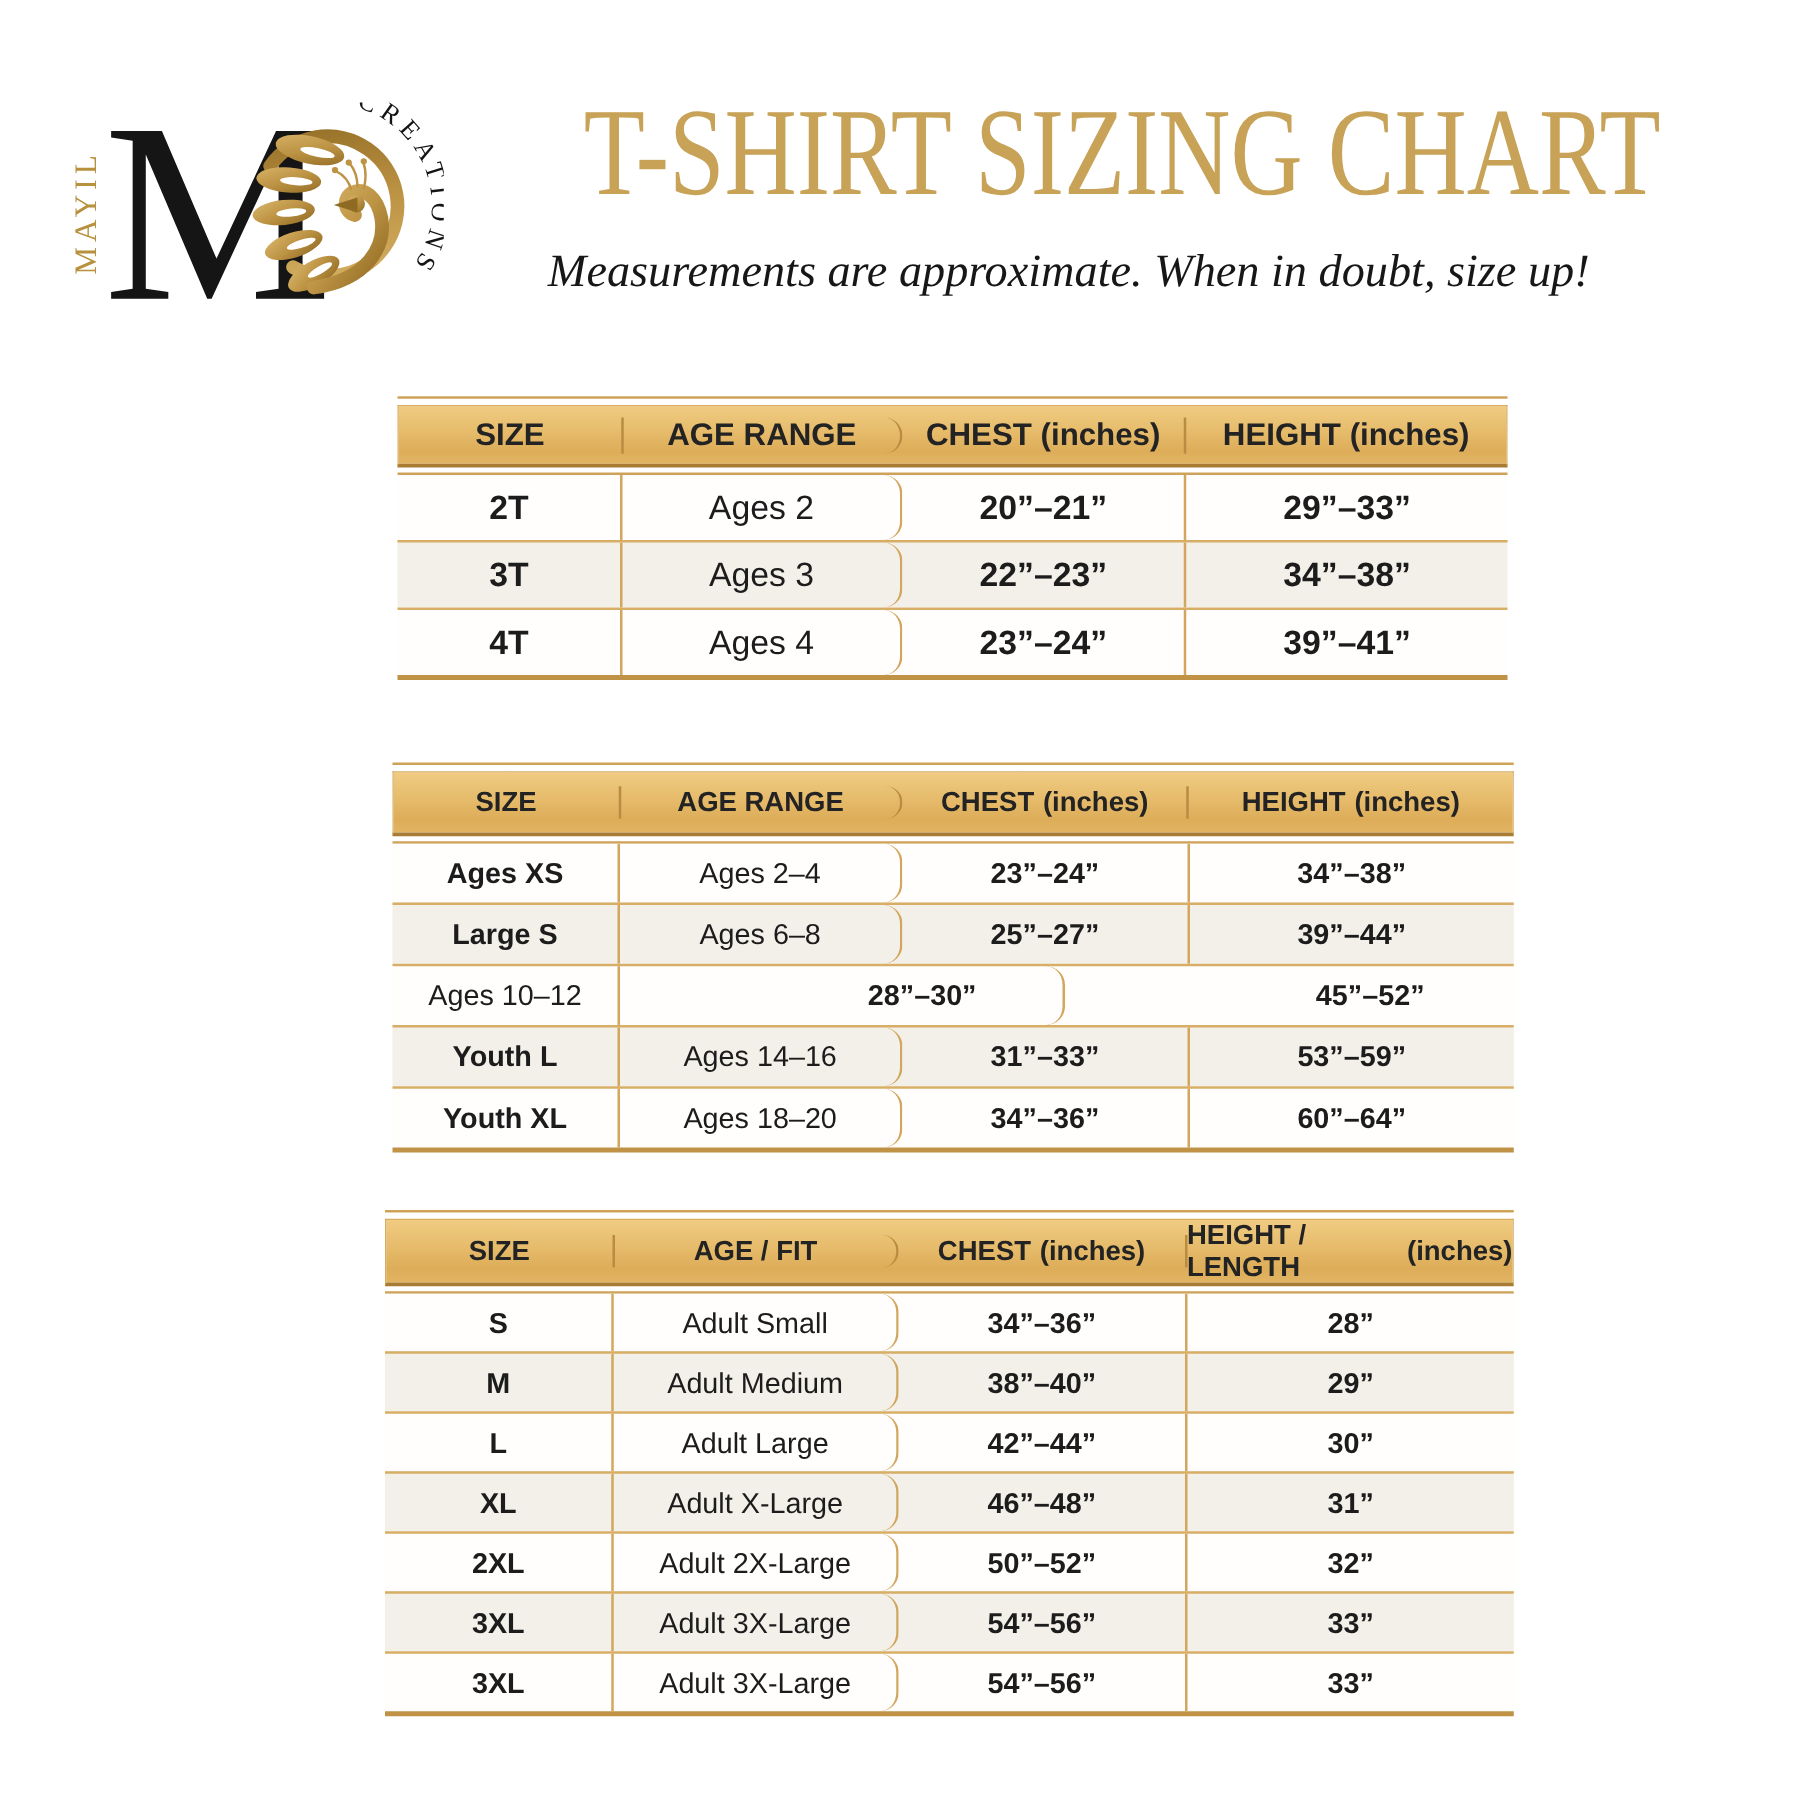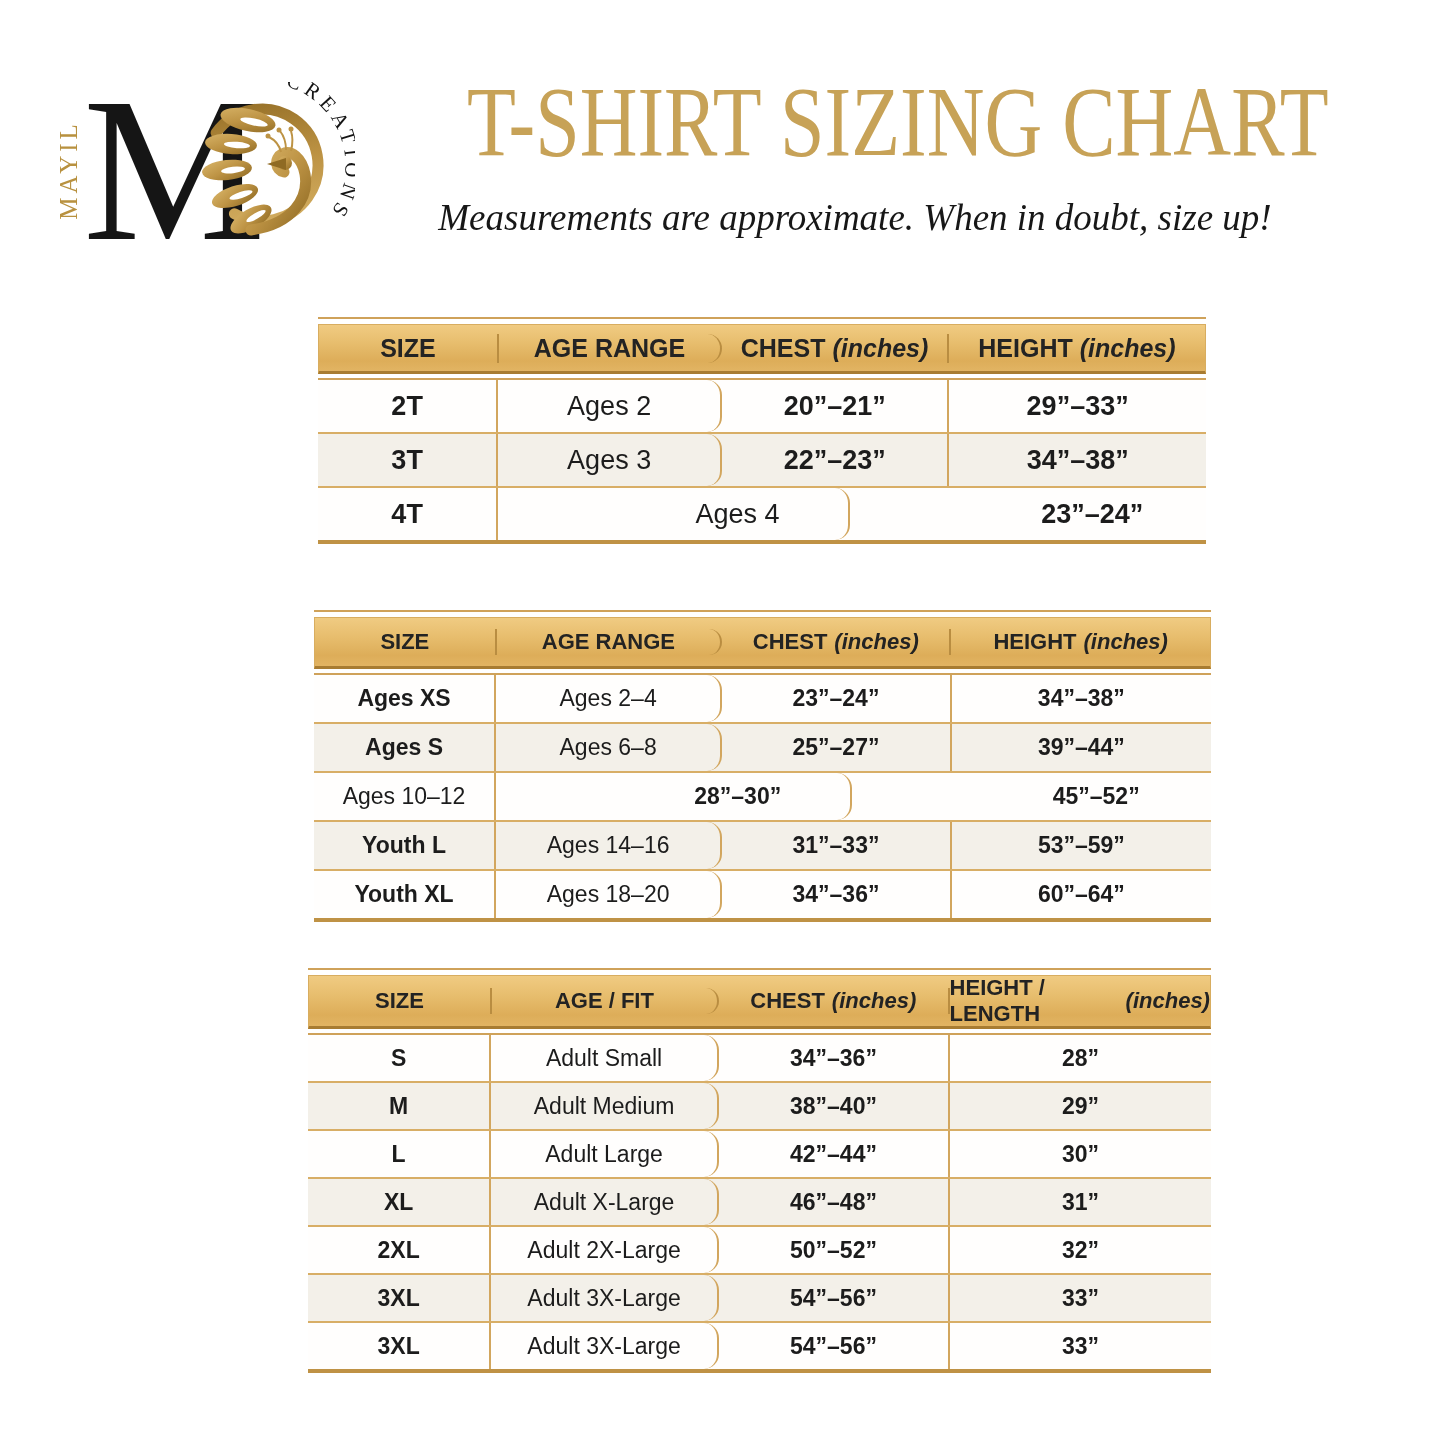--- a/index.html
+++ b/index.html
@@ -28,21 +28,21 @@
   .mid-rule{margin-top:4px;}
   .bottom-rule{height:4px;background:#bf9245;}
 
   .head-row{display:flex;align-items:center;height:var(--headh);box-sizing:border-box;
             background:linear-gradient(180deg,#f0cb82 0%,#e7bd6d 40%,#ddad59 78%,#e2b463 100%);
             border:1px solid #d8ad60;border-bottom:3px solid #a87c32;}
   .hcell{display:flex;justify-content:center;align-items:center;gap:7px;
          color:#232323;font-weight:700;font-size:var(--headfs);
          border-right:2px solid #b98d41;box-sizing:border-box;}
   .hcell:last-child{border-right:none;}
-  .hunit{font-style:italic;font-weight:600;}
+  .hunit{font-weight:600;}
 
   .row{display:flex;height:var(--rowh);background:#fffefd;}
   .row.alt{background:#f3f0e9;}
   .row + .row{border-top:2px solid #d8ae66;justify-content:space-between;}
   .cell{display:flex;justify-content:center;align-items:center;
         font-weight:700;font-size:var(--datafs);color:#1c1c1c;
         border-right:2px solid #d2a65e;box-sizing:border-box;}
   .cell:last-child{border-right:none;}
   .cell.reg{font-weight:400;}
 
@@ -142,20 +142,21 @@
         <div class="row alt">
           <div class="cell">3T</div>
           <div class="cell reg">Ages 3</div>
           <div class="cell">22”–23”</div>
           <div class="cell">34”–38”</div>
         </div>
         <div class="row">
           <div class="cell">4T</div>
           <div class="cell reg">Ages 4</div>
           <div class="cell">23”–24”</div>
+          <div class="cell">39”–41”</div>
         </div>
       </div>
       <div class="rule bottom-rule"></div>
     </section>
   <section class="size-table t2">
       <div class="rule top-rule"></div>
       <div class="head-row">
         <div class="hcell">
           <div class="hlabel">SIZE</div>
         </div>
@@ -173,21 +174,21 @@
       </div>
       <div class="rule mid-rule"></div>
       <div class="tbody-wrap">
         <div class="row">
           <div class="cell">Ages XS</div>
           <div class="cell reg">Ages 2–4</div>
           <div class="cell">23”–24”</div>
           <div class="cell">34”–38”</div>
         </div>
         <div class="row alt">
-          <div class="cell">Ages S</div>
+          <div class="cell">Large S</div>
           <div class="cell reg">Ages 6–8</div>
           <div class="cell">25”–27”</div>
           <div class="cell">39”–44”</div>
         </div>
         <div class="row">
           <div class="cell reg">Ages 10–12</div>
           <div class="cell">28”–30”</div>
           <div class="cell">45”–52”</div>
         </div>
         <div class="row alt">

